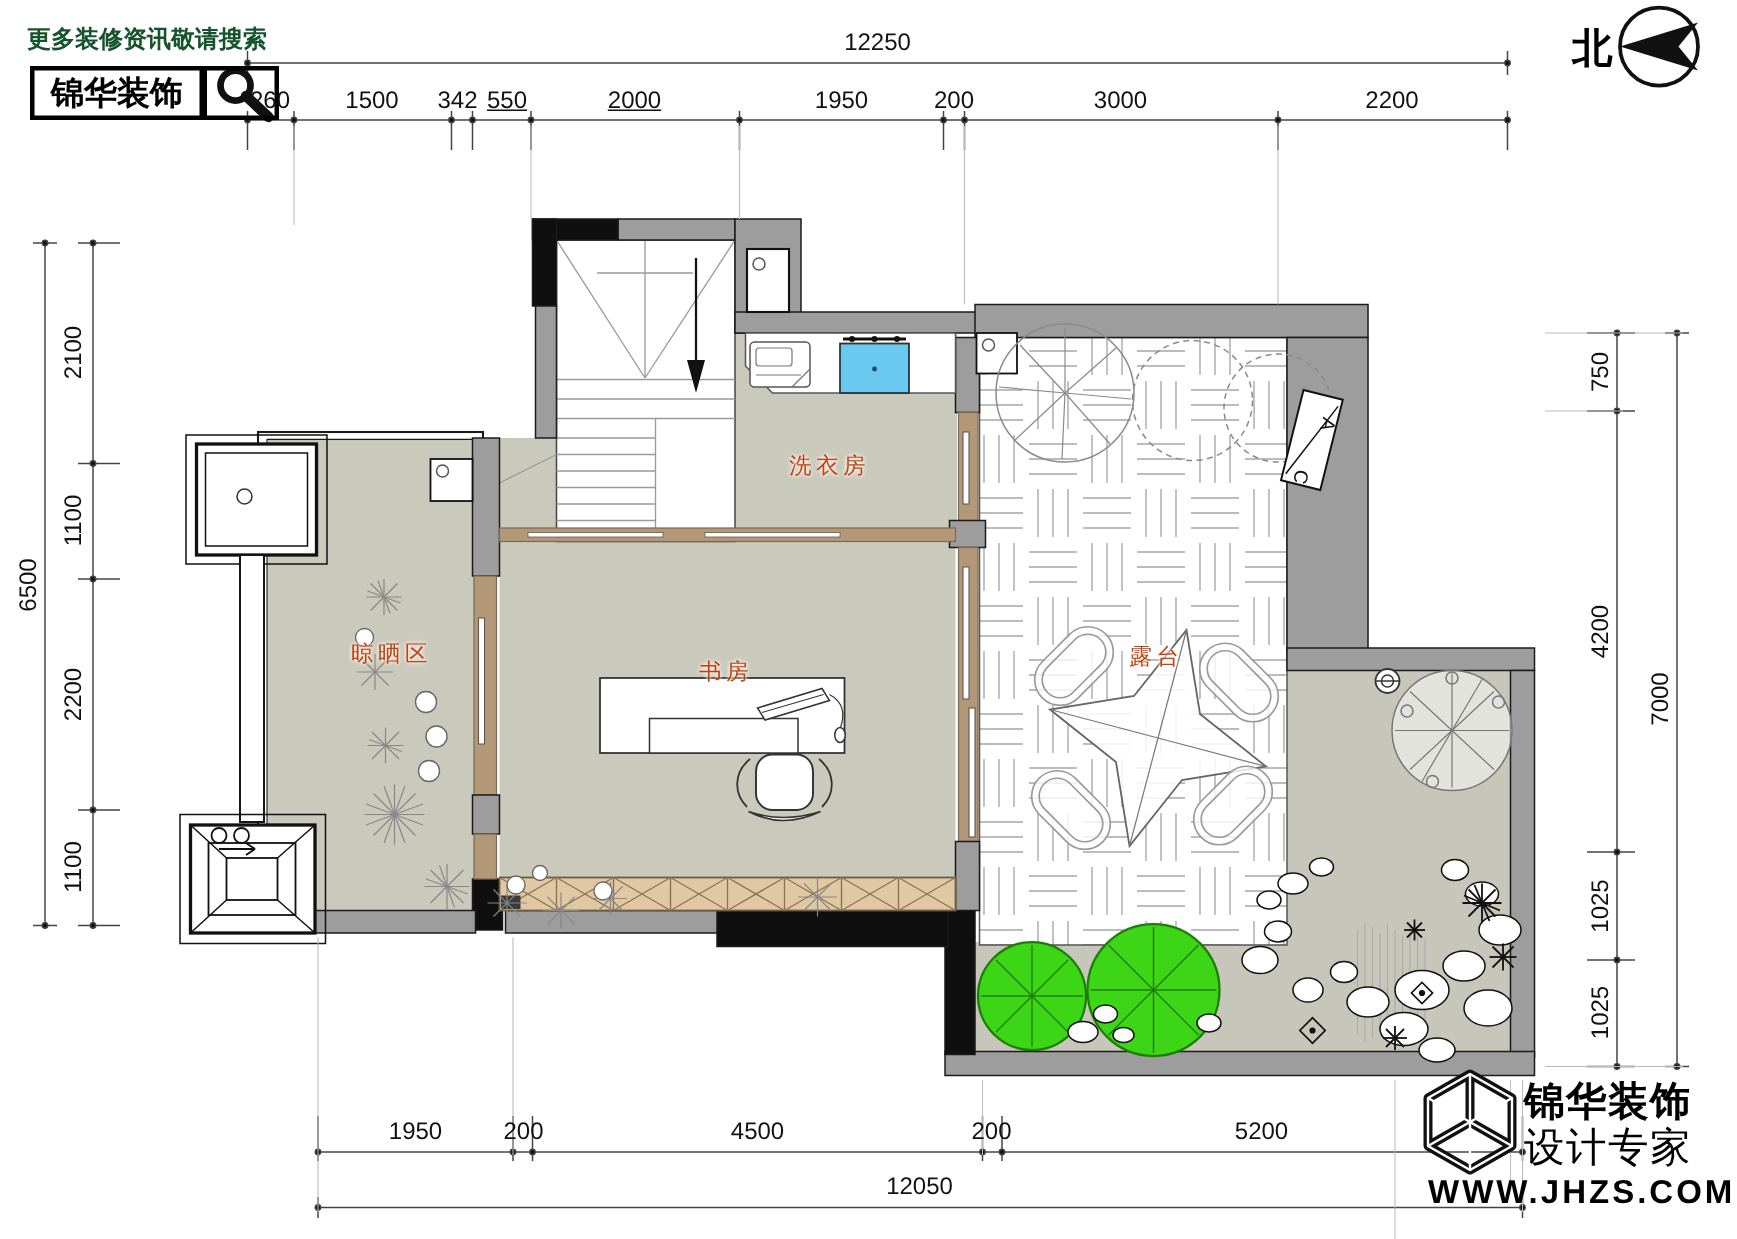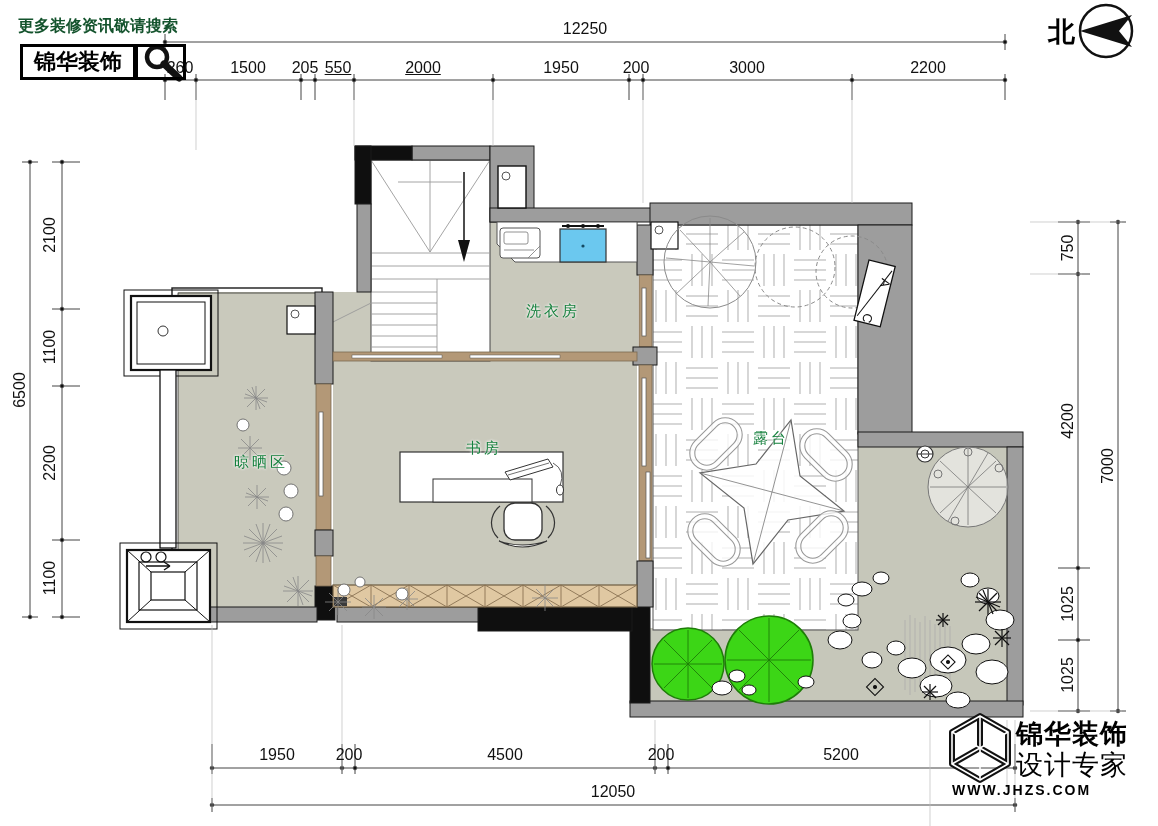--- a/index.html
+++ b/index.html
@@ -2,30 +2,30 @@
 <html><head>
 <meta charset="utf-8">
 <style>
   html,body{margin:0;padding:0;background:#fff;}
   .canvas{position:relative;width:1158px;height:826px;background:#fff;overflow:hidden;
           font-family:"Liberation Sans",sans-serif;}
   svg{position:absolute;left:0;top:0;}
   .lbl{position:absolute;white-space:nowrap;transform:translate(-50%,-50%);color:#111;}
   .dim{font-size:16px;}
   .dim.v{transform:translate(-50%,-50%) rotate(-90deg);}
-  .room{font-size:15px;letter-spacing:3px;color:#15803d;text-shadow:0 0 3px #fff,0 0 3px #fff;}
+  .room{font-size:15px;letter-spacing:3px;color:#c2410c;text-shadow:0 0 3px #fff,0 0 3px #fff;}
   .tagline{position:absolute;left:18px;top:16px;font-size:16px;font-weight:bold;color:#14532d;transform:none;text-align:center;}
   .brandbox{position:absolute;left:20px;top:44px;width:116px;height:36px;border:3px solid #000;
             display:flex;align-items:center;justify-content:center;font-size:22px;font-weight:bold;box-sizing:border-box;}
   .searchbox{position:absolute;left:136px;top:44px;width:50px;height:36px;border:3px solid #000;border-left-width:2px;
              box-sizing:border-box;}
   .north{position:absolute;left:1048px;top:14px;font-size:27px;font-weight:bold;transform:none;}
   .f-brand{position:absolute;left:1016px;top:716px;font-size:27px;font-weight:bold;letter-spacing:1px;transform:none;}
   .f-sub{position:absolute;left:1016px;top:747px;font-size:27px;font-weight:normal;letter-spacing:1px;transform:none;}
-  .f-web{position:absolute;left:952px;top:782px;font-size:14px;font-weight:bold;letter-spacing:2px;transform:none;}
+  .f-web{position:absolute;left:952px;top:782px;font-size:22px;font-weight:bold;letter-spacing:2px;transform:none;}
 </style>
 </head>
 <body>
 
 <div class="canvas">
 
 <svg width="1158" height="826" viewBox="0 0 1158 826">
   <defs>
     <pattern id="weave" width="72" height="72" patternUnits="userSpaceOnUse">
       <rect width="72" height="72" fill="#ffffff"></rect>
@@ -615,26 +615,26 @@
 </svg>
 
 <div class="tagline">更多装修资讯敬请搜索</div>
 <div class="brandbox">锦华装饰</div>
 <div class="searchbox"></div>
 <div class="north">北</div>
 
 <div class="lbl room" style="left:553px;top:311px;">洗衣房</div>
 <div class="lbl room" style="left:484px;top:448px;">书房</div>
 <div class="lbl room" style="left:771px;top:438px;">露台</div>
-<div class="lbl room" style="left:261px;top:462px;">晾晒区</div>
+<div class="lbl room" style="left:261px;top:436px;">晾晒区</div>
 
 <div class="lbl dim" style="left:585px;top:29px;">12250</div>
 <div class="lbl dim" style="left:180px;top:68px;">260</div>
 <div class="lbl dim" style="left:248px;top:68px;">1500</div>
-<div class="lbl dim" style="left:305px;top:68px;">205</div>
+<div class="lbl dim" style="left:305px;top:68px;">342</div>
 <div class="lbl dim" style="left:338px;top:68px;text-decoration:underline;">550</div>
 <div class="lbl dim" style="left:423px;top:68px;text-decoration:underline;">2000</div>
 <div class="lbl dim" style="left:561px;top:68px;">1950</div>
 <div class="lbl dim" style="left:636px;top:68px;">200</div>
 <div class="lbl dim" style="left:747px;top:68px;">3000</div>
 <div class="lbl dim" style="left:928px;top:68px;">2200</div>
 
 <div class="lbl dim v" style="left:20px;top:390px;">6500</div>
 <div class="lbl dim v" style="left:50px;top:235px;">2100</div>
 <div class="lbl dim v" style="left:50px;top:347px;">1100</div>

